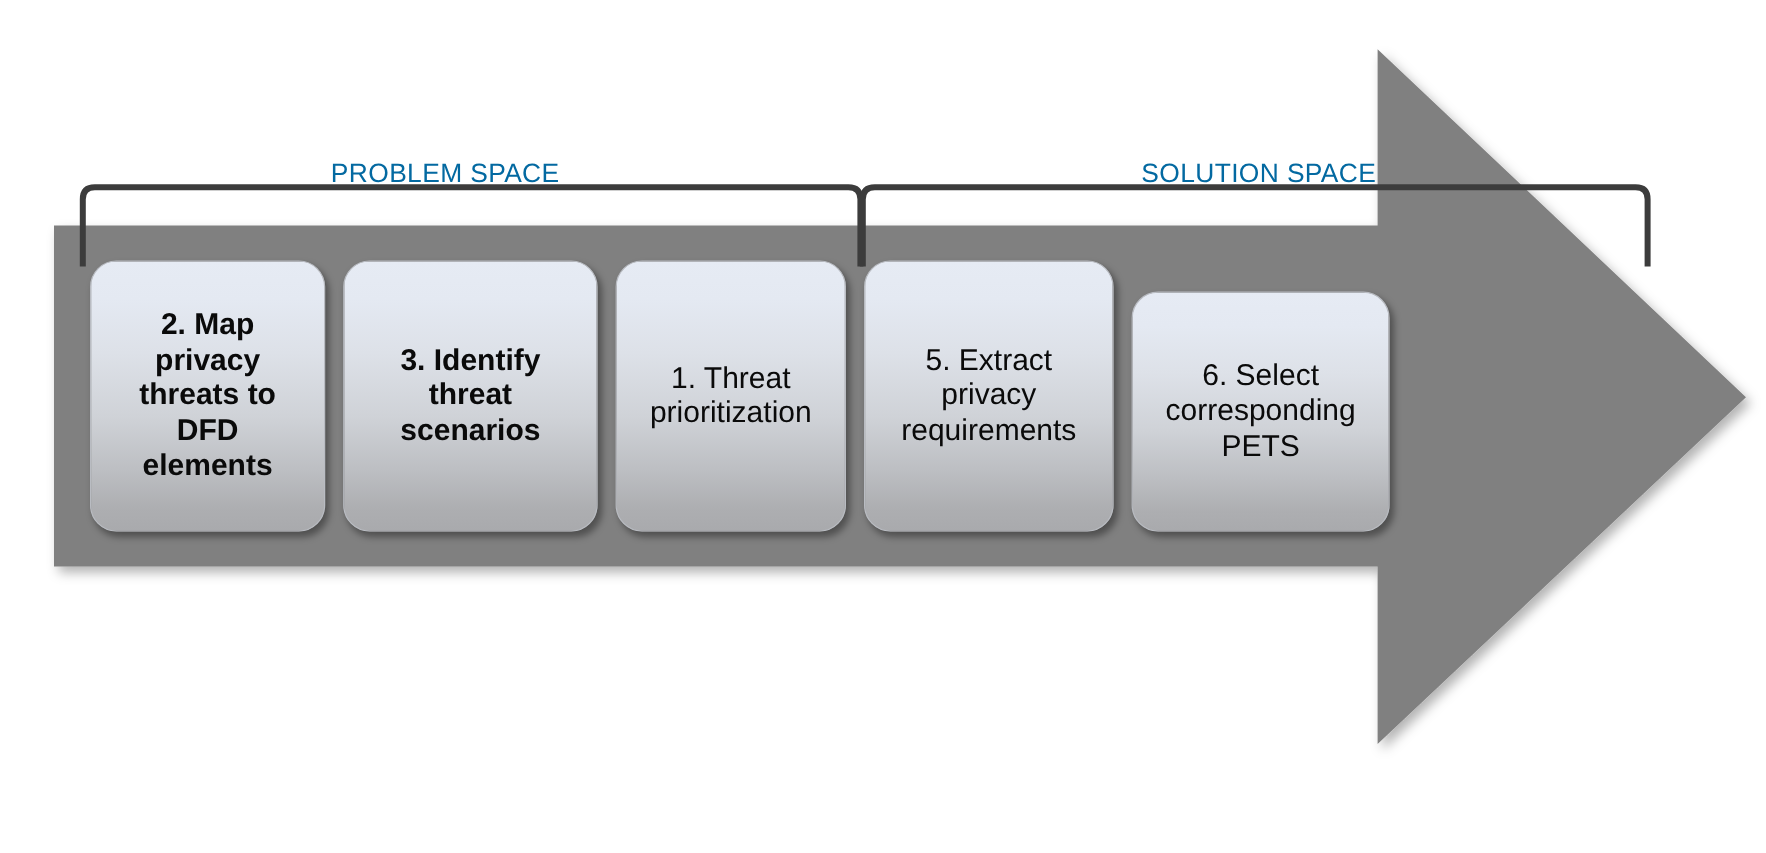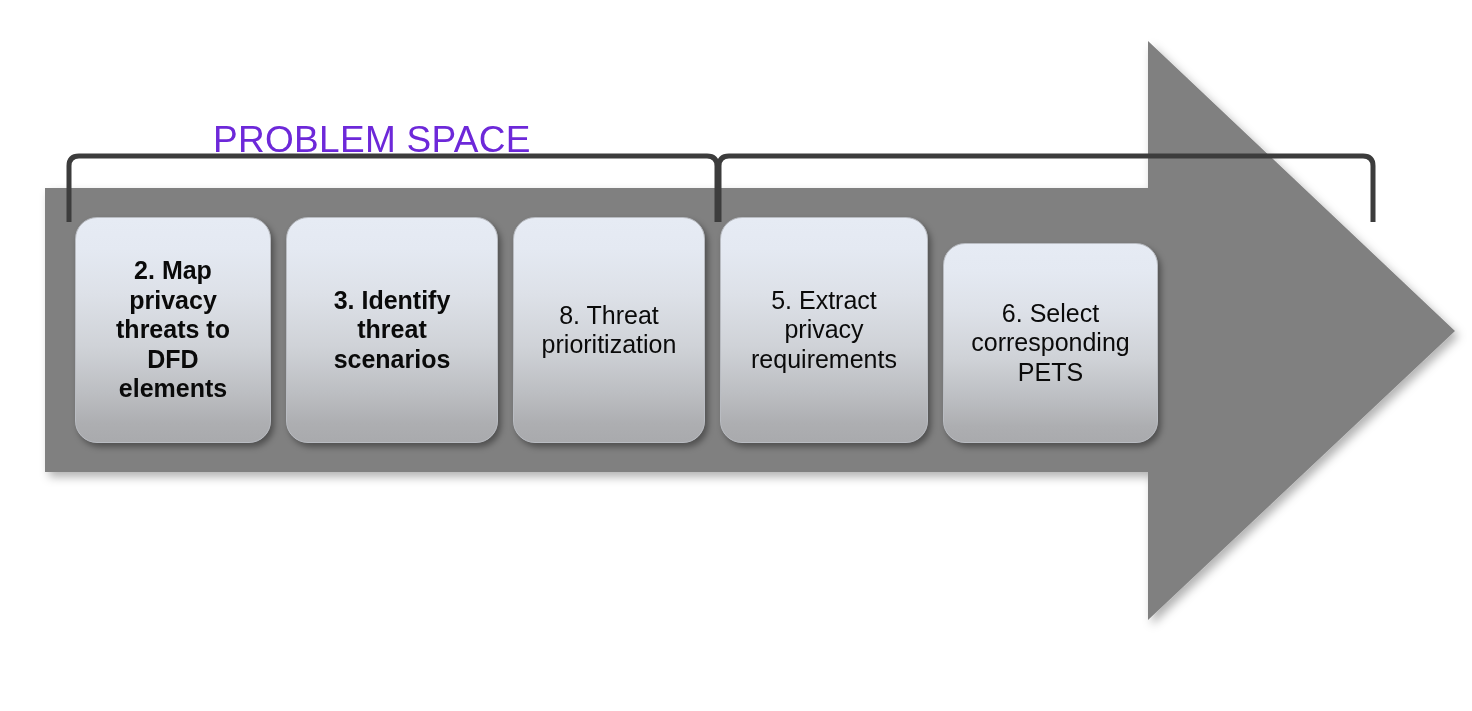--- a/index.html
+++ b/index.html
@@ -25,25 +25,26 @@
     height: 711px;
     pointer-events: none;
   }
 
   
   .bracket {
     position: absolute;
   }
   .bracket-label {
     position: absolute;
-    font-size: 37px;
+    font-size: 22px;
     letter-spacing: 0.3px;
-    color: #6d28d9;
+    color: #0369a1;
     white-space: nowrap;
     text-align: center;
+    margin-top: 13px;
   }
 
   
   .step-row {
     position: absolute;
     left: 75px;
     top: 217px;
     width: 1296px;
     height: 226px;
     display: flex;
@@ -102,40 +103,41 @@
   </svg>
 
   <svg class="bracket" style="left:58px; top:146px; width:674px; height:78px;" viewBox="0 0 674 78" xmlns="http://www.w3.org/2000/svg">
     <path d="M 11,76 L 11,20 Q 11,10 21,10 L 649,10 Q 659,10 659,20 L 659,76" fill="none" stroke="#3c3c3c" stroke-width="5" stroke-linecap="butt"></path>
   </svg>
   <div class="bracket-label" style="left:213px; top:119px; width:316px;">PROBLEM SPACE</div>
 
   <svg class="bracket" style="left:708px; top:146px; width:680px; height:78px;" viewBox="0 0 680 78" xmlns="http://www.w3.org/2000/svg">
     <path d="M 11,76 L 11,20 Q 11,10 21,10 L 655,10 Q 665,10 665,20 L 665,76" fill="none" stroke="#3c3c3c" stroke-width="5" stroke-linecap="butt"></path>
   </svg>
+  <div class="bracket-label" style="left:886px; top:119px; width:326px;">SOLUTION SPACE</div>
 
   <div class="step-row">
 
 
     <div class="step bold w2">
       <span class="step-label">2. Map
 privacy
 threats to
 DFD
 elements</span>
     </div>
 
     <div class="step bold w3">
       <span class="step-label">3. Identify
 threat
 scenarios</span>
     </div>
 
     <div class="step w4">
-      <span class="step-label">8. Threat
+      <span class="step-label">1. Threat
 prioritization</span>
     </div>
 
     <div class="step w5">
       <span class="step-label">5. Extract
 privacy
 requirements</span>
     </div>
 
     <div class="step w6">

